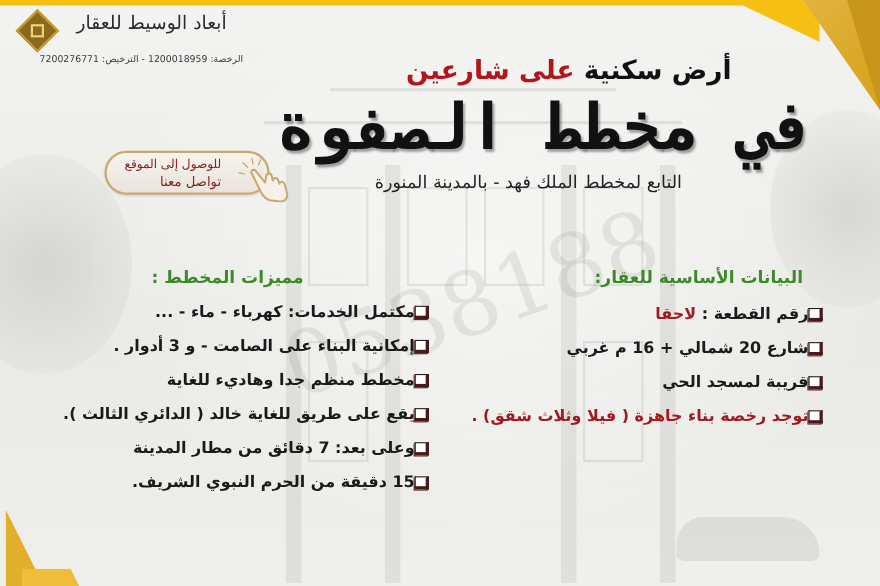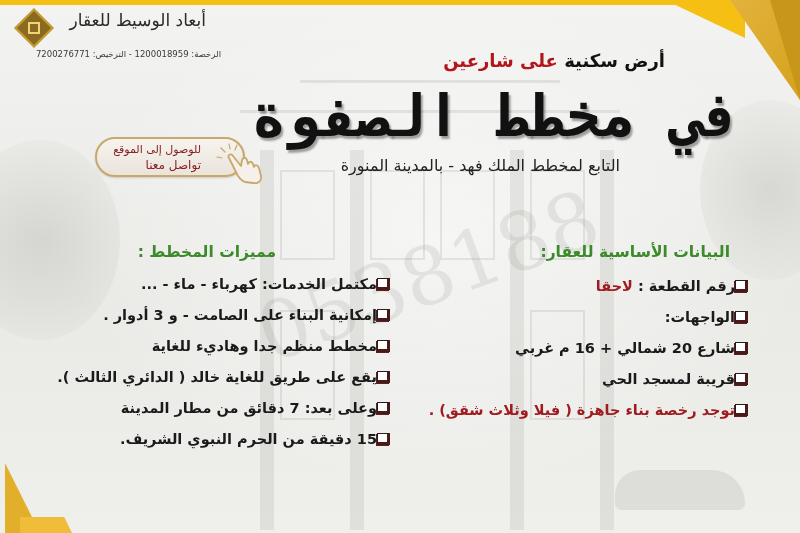--- a/index.html
+++ b/index.html
@@ -81,21 +81,21 @@
       letter-spacing: 0.5px;
     }
     .brand-license {
       position: absolute; left: 3px; top: 43px; width: 210px;
       font-size: 8.5px; color: #3a3a3a; direction: rtl; text-align: right; white-space: nowrap;
     }
 
     
     .headline1 {
       position: absolute; right: 135px; top: 50px;
-      font-size: 18px; font-weight: bold; color: #111; white-space: nowrap;
+      font-size: 24px; font-weight: bold; color: #111; white-space: nowrap;
     }
     .headline1 .accent { color: #b3151b; }
     .headline2 {
       position: absolute; right: 60px; top: 92px;
       font-family: Liberation Mono, monospace;
       font-size: 58px; font-weight: bold; color: #111; line-height: 1;
       text-shadow: 2px 3px 2px rgba(0,0,0,0.35); white-space: nowrap; margin-left: 24px;
     }
     .subhead {
       position: absolute; right: 180px; top: 156px;
@@ -210,24 +210,20 @@
   </svg>
 
   <div class="section-title" style="right:70px; top:243px;">البيانات الأساسية للعقار:</div>
   <ul class="list" style="right:52px; top:270px;">
     <li>
       <span class="checkbox"></span>
       <span class="item-text"><span>رقم القطعة : </span><span class="red">لاحقا</span></span>
     </li>
     <li>
       <span class="checkbox"></span>
-      <span class="item-text">الواجهات:</span>
-    </li>
-    <li>
-      <span class="checkbox"></span>
       <span class="item-text">شارع 20 شمالي + 16 م غربي</span>
     </li>
     <li>
       <span class="checkbox"></span>
       <span class="item-text">قريبة لمسجد الحي</span>
     </li>
     <li>
       <span class="checkbox"></span>
       <span class="item-text red-all">توجد رخصة بناء جاهزة ( فيلا وثلاث شقق) .</span>
     </li>

